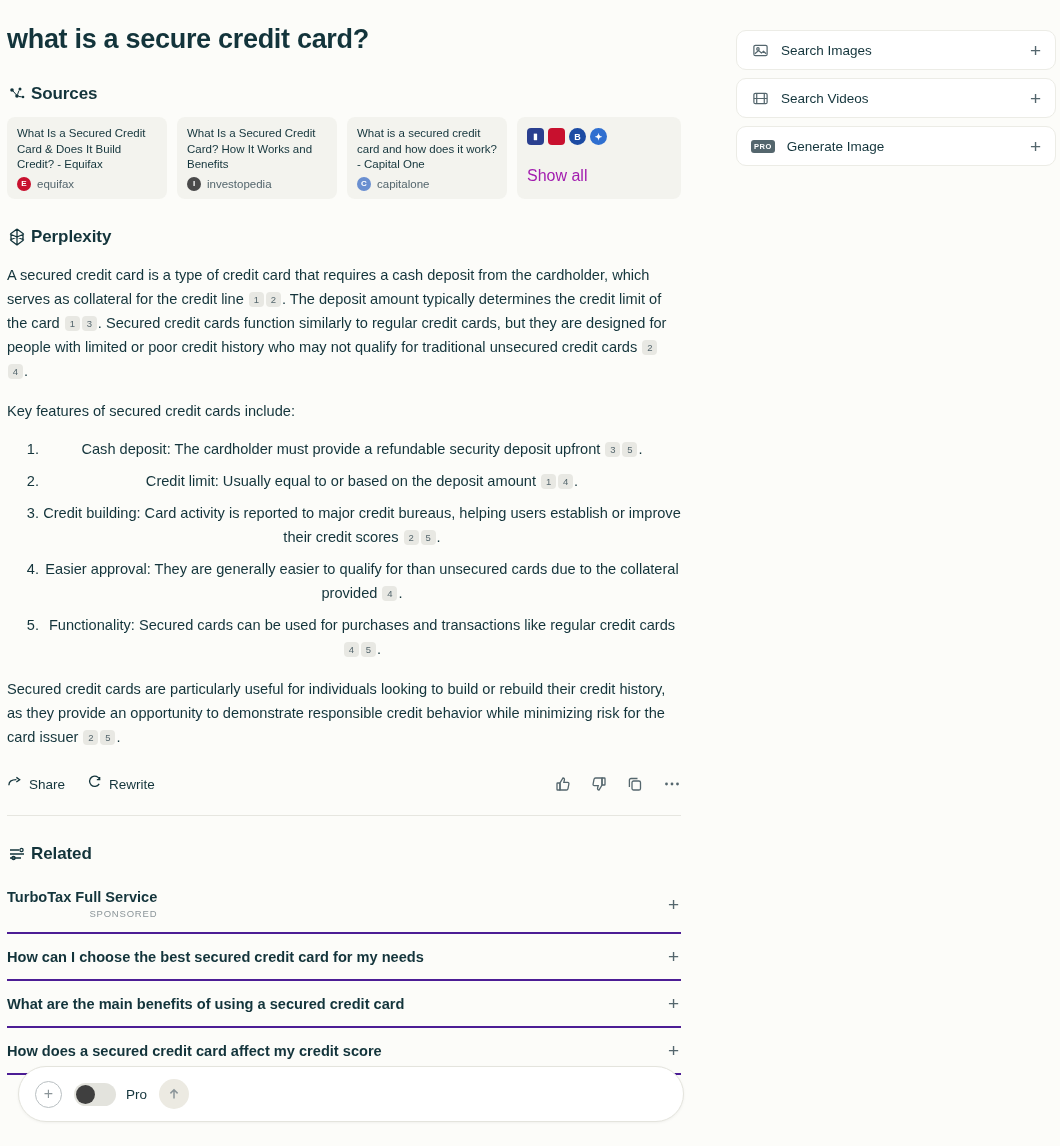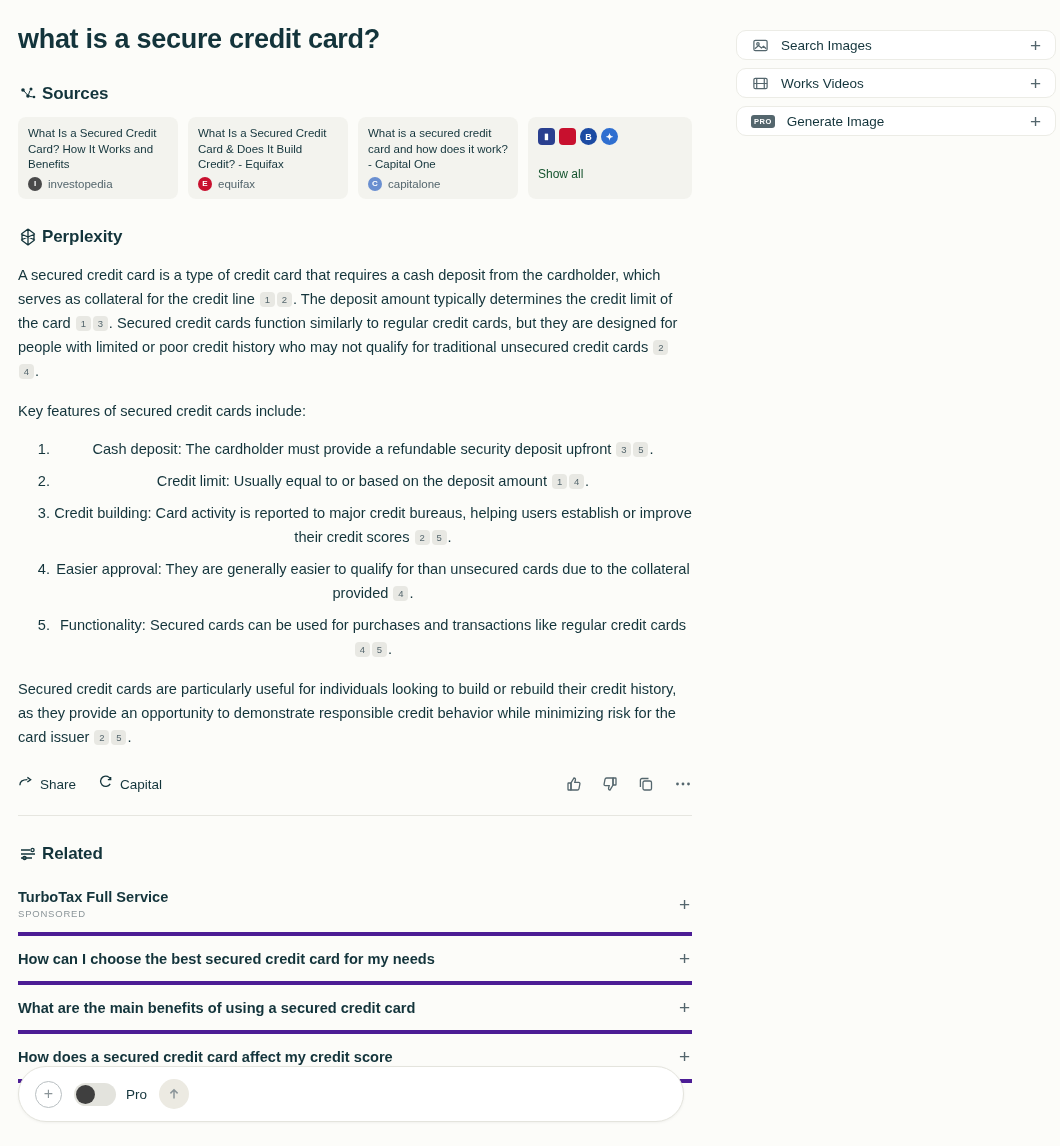--- a/index.html
+++ b/index.html
@@ -11,21 +11,21 @@
     color: #13343b;
     overflow: hidden;
   }
   .page {
     position: relative;
     width: 1060px; height: 1146px;
     background: #fcfcf9;
   }
   .left-col {
     position: absolute;
-    left: 18px; top: 22px;
+    left: 7px; top: 22px;
     width: 674px;
   }
   .right-col {
     position: absolute;
     left: 736px; top: 30px;
     width: 320px;
   }
 
   
   .page-title {
@@ -117,22 +117,22 @@
     display: inline-flex;
     align-items: center; justify-content: center;
     font-size: 9px; font-weight: 700; color: #fff;
   }
   .chip.c1 { background: #2a3f8f; }
   .chip.c1:after { content: "▮"; font-size: 8px; }
   .chip.c2 { background: #c8102e; }
   .chip.c3 { background: #1c4ba3; border-radius: 50%; }
   .chip.c4 { background: #2f6fd0; border-radius: 50%; }
   .showall-label {
-    font-size: 12px;
-    color: #14532d;
+    font-size: 16px;
+    color: #a21caf;
     font-weight: 400;
     margin-top: 18px;
   }
 
   
   .answer {
     margin-top: 16px;
     font-size: 14.6px;
     line-height: 24px;
     color: #13343b;
@@ -185,23 +185,24 @@
     background: #e6e6e0;
     width: 100%;
   }
 
   
   .related-list { margin-top: 12px; }
   .rel-row {
     display: flex;
     align-items: center;
     justify-content: space-between;
-    border-bottom: 4px solid #4c1d95;
+    border-bottom: 2px solid #4c1d95;
     padding: 13px 2px 13px 0;
     cursor: pointer;
+    text-align: right;
   }
   .rel-title {
     font-size: 14.6px;
     font-weight: 600;
     color: #13343b;
   }
   .rel-sponsored {
     font-size: 9.5px;
     letter-spacing: 0.8px;
     color: #8b9599;
@@ -216,21 +217,21 @@
     user-select: none;
   }
 
   
   .tool-card {
     display: flex;
     align-items: center;
     background: #fff;
     border: 1px solid #ecece6;
     border-radius: 10px;
-    height: 30px;
+    height: 40px;
     padding: 0 14px;
     margin-bottom: 8px;
     cursor: pointer;
   }
   .tool-icon {
     width: 18px; height: 18px;
     margin-right: 12px;
     color: #54666d;
     display: flex; align-items: center; justify-content: center;
   }
@@ -331,31 +332,31 @@
           <circle cx="9" cy="11" r="1.8" fill="#13343b"></circle>
           <circle cx="15" cy="12" r="1.3" fill="#13343b"></circle>
           <path d="M5 6 L8.5 10 M11 5.5 L9.5 9.5 M10.7 11.5 L13.8 11.8" stroke="#13343b" stroke-width="1"></path>
         </svg>
       </span>
       <span class="sec-title">Sources</span>
     </div>
 
     <div class="sources">
       <div class="source-card">
+        <div class="source-title">What Is a Secured Credit Card &amp; Does It Build Credit? - Equifax</div>
+        <div class="source-foot">
+          <span class="fav equifax">E</span>
+          <span class="source-domain">equifax</span>
+        </div>
+      </div>
+      <div class="source-card">
         <div class="source-title">What Is a Secured Credit Card? How It Works and Benefits</div>
         <div class="source-foot">
           <span class="fav investopedia">I</span>
           <span class="source-domain">investopedia</span>
-        </div>
-      </div>
-      <div class="source-card">
-        <div class="source-title">What Is a Secured Credit Card &amp; Does It Build Credit? - Equifax</div>
-        <div class="source-foot">
-          <span class="fav equifax">E</span>
-          <span class="source-domain">equifax</span>
         </div>
       </div>
       <div class="source-card">
         <div class="source-title">What is a secured credit card and how does it work? - Capital One</div>
         <div class="source-foot">
           <span class="fav capitalone">C</span>
           <span class="source-domain">capitalone</span>
         </div>
       </div>
       <div class="source-card showall-card">
@@ -401,21 +402,21 @@
           </span>
           <span>Share</span>
         </div>
         <div class="act-btn">
           <span>
             <svg width="15" height="15" viewBox="0 0 16 16" fill="none" stroke="#13343b" stroke-width="1.4">
               <path d="M13.5 5 A5.5 5.5 0 1 0 13 9.5"></path>
               <path d="M13.5 2 L13.5 5 L10.5 5"></path>
             </svg>
           </span>
-          <span>Capital</span>
+          <span>Rewrite</span>
         </div>
       </div>
       <div class="act-right">
         <span class="icon-btn">
           <svg width="16" height="16" viewBox="0 0 16 16" fill="none" stroke="#54666d" stroke-width="1.3">
             <path d="M5 14 L5 7 L8 2 C9.2 2 9.7 2.8 9.4 4 L8.8 6.3 L12.7 6.3 C13.6 6.3 14.1 7 13.9 7.9 L13 12.6 C12.85 13.4 12.3 14 11.4 14 Z"></path>
             <rect x="2" y="7" width="3" height="7" rx="0.6"></rect>
           </svg>
         </span>
         <span class="icon-btn">
@@ -489,21 +490,21 @@
       <span class="tool-label">Search Images</span>
       <span class="plus">+</span>
     </div>
     <div class="tool-card">
       <span class="tool-icon">
         <svg width="17" height="17" viewBox="0 0 18 18" fill="none" stroke="#54666d" stroke-width="1.3">
           <rect x="2" y="3.5" width="14" height="11" rx="1.6"></rect>
           <path d="M5 3.5 L5 14.5 M13 3.5 L13 14.5 M2 9 H16"></path>
         </svg>
       </span>
-      <span class="tool-label">Works Videos</span>
+      <span class="tool-label">Search Videos</span>
       <span class="plus">+</span>
     </div>
     <div class="tool-card">
       <span class="pro-badge">PRO</span>
       <span class="tool-label">Generate Image</span>
       <span class="plus">+</span>
     </div>
   </div>
 
   <div class="followup">

